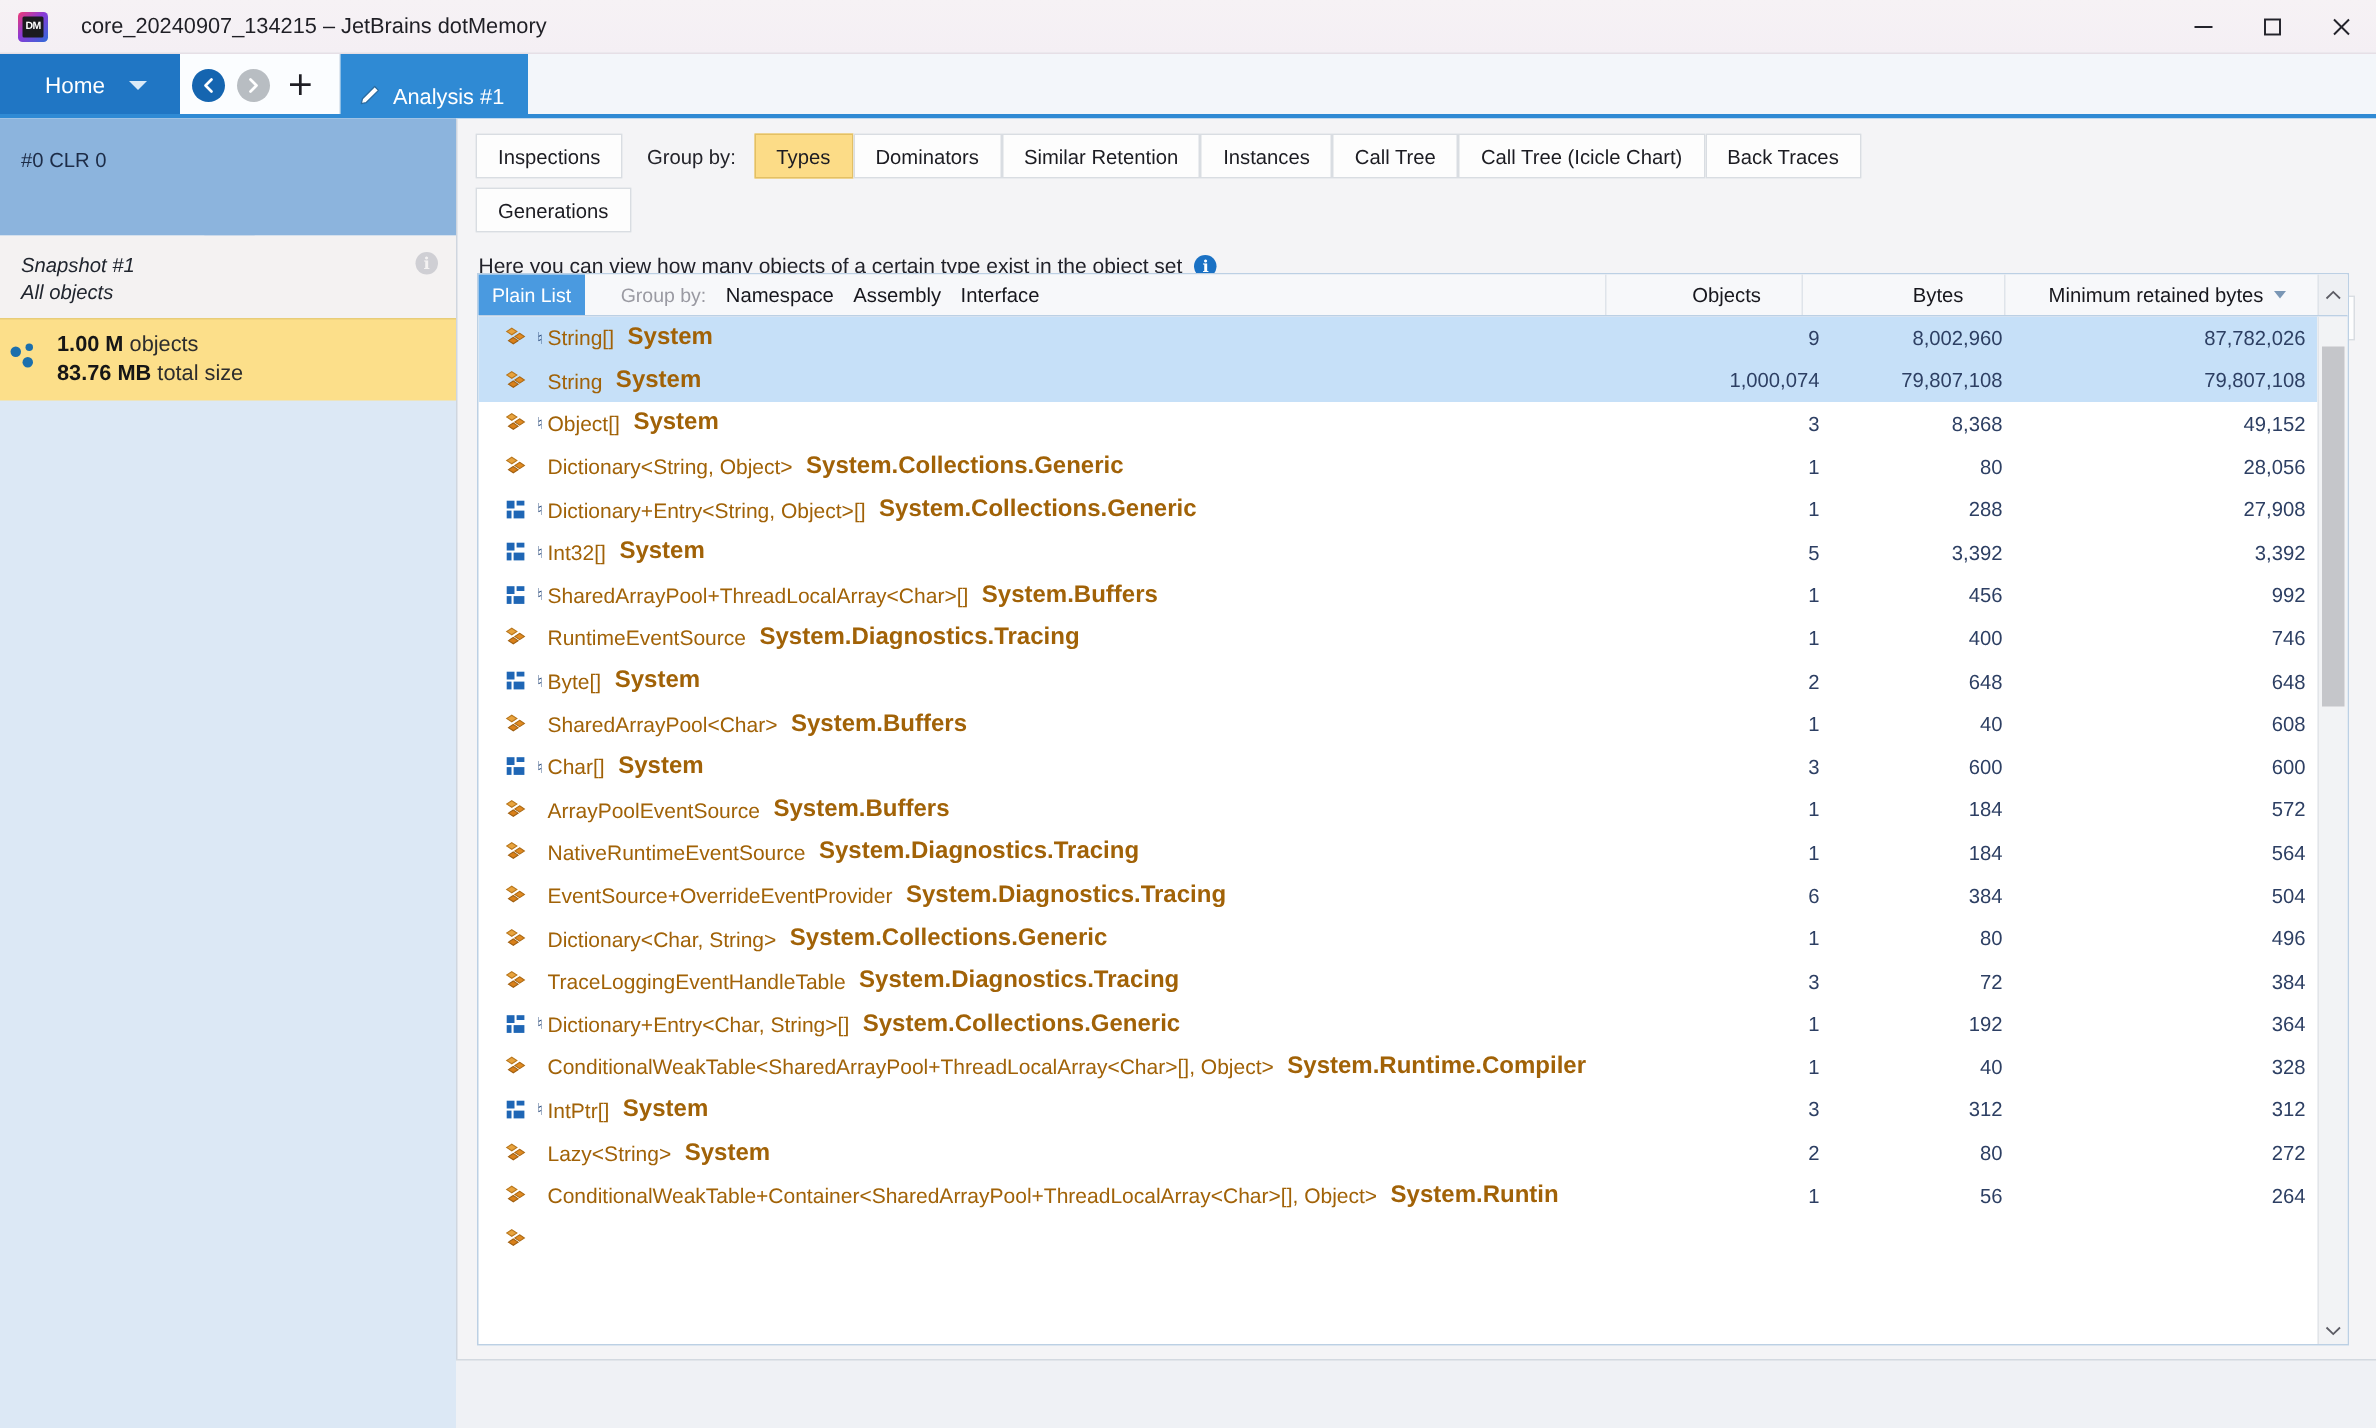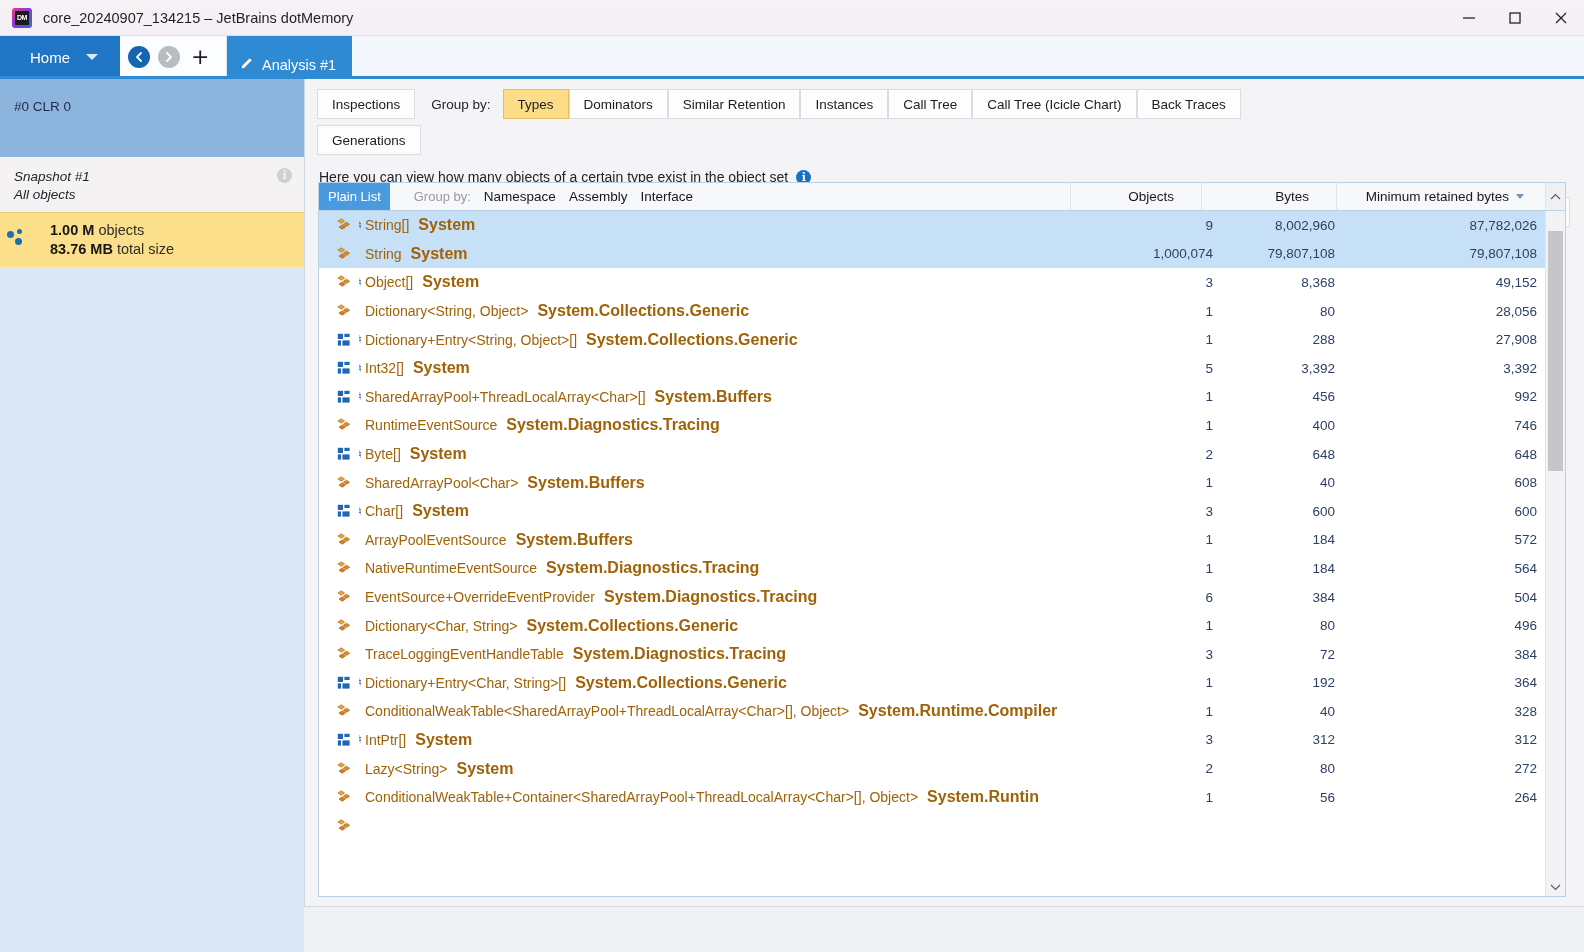--- a/index.html
+++ b/index.html
@@ -25,21 +25,21 @@
     width:20px; height:20px; margin-left:12px; border-radius:3px;
     background:linear-gradient(135deg,#f03a74 0%, #8a3ad6 45%, #2d6bd8 100%);
     position:relative; flex:0 0 auto;
   }
   .tb-icon::after{
     content:"DM"; position:absolute; inset:3px;
     background:#1b1b1f; color:#fff; font-size:7px; font-weight:bold;
     display:flex; align-items:center; justify-content:center; border-radius:1px;
     letter-spacing:-0.5px;
   }
-  .tb-title { margin-left:11px; font-size:14.5px; color:#1f1f25; white-space:nowrap; }
+  .tb-title { margin-left:22px; font-size:14.5px; color:#1f1f25; white-space:nowrap; }
   .tb-spacer { flex:1 1 auto; }
   .winbtn {
     width:46px; height:36px; display:flex; align-items:center; justify-content:center;
     font-size:15px; color:#23232b; font-family:"DejaVu Sans", sans-serif;
   }
   .winbtn svg { display:block; }
 
   
   .tabstrip {
     position:absolute; left:0; top:36px; width:1584px; height:42px;
@@ -93,21 +93,21 @@
   }
   .snap-card { width:304px; background:#f4f2f2; padding:12px 0 10px 14px; position:relative; }
   .snap-t1 { font-style:italic; font-size:13.5px; color:#20252e; }
   .snap-t2 { font-style:italic; font-size:13.5px; color:#20252e; margin-top:3px; }
   .snap-info {
     position:absolute; right:12px; top:11px; width:15px; height:15px; border-radius:50%;
     background:#cfcfd4; color:#f4f2f2; font-size:11px; font-weight:bold;
     display:flex; align-items:center; justify-content:center; font-family:"DejaVu Serif",serif;
   }
   .stats-card {
-    width:304px; background:#fcdf8a; padding:9px 12px 10px 0; display:flex; gap:22px;
+    width:304px; background:#fcdf8a; padding:9px 12px 10px 0; display:flex; gap:10px;
     border-top:1px solid #e8cd78;
   }
   .stats-dots { width:28px; position:relative; flex:0 0 28px; }
   .stats-dots i { position:absolute; background:#1b6fad; border-radius:50%; display:block; }
   .d1{ width:7px;height:7px; left:7px; top:9px;}
   .d2{ width:7px;height:7px; left:15px; top:16px;}
   .d3{ width:5px;height:5px; left:17px; top:7px;}
   .stats-l1 { font-size:14.5px; color:#161616; }
   .stats-l2 { font-size:14.5px; color:#161616; margin-top:3px; }
   .stats-strong { font-weight:bold; }

